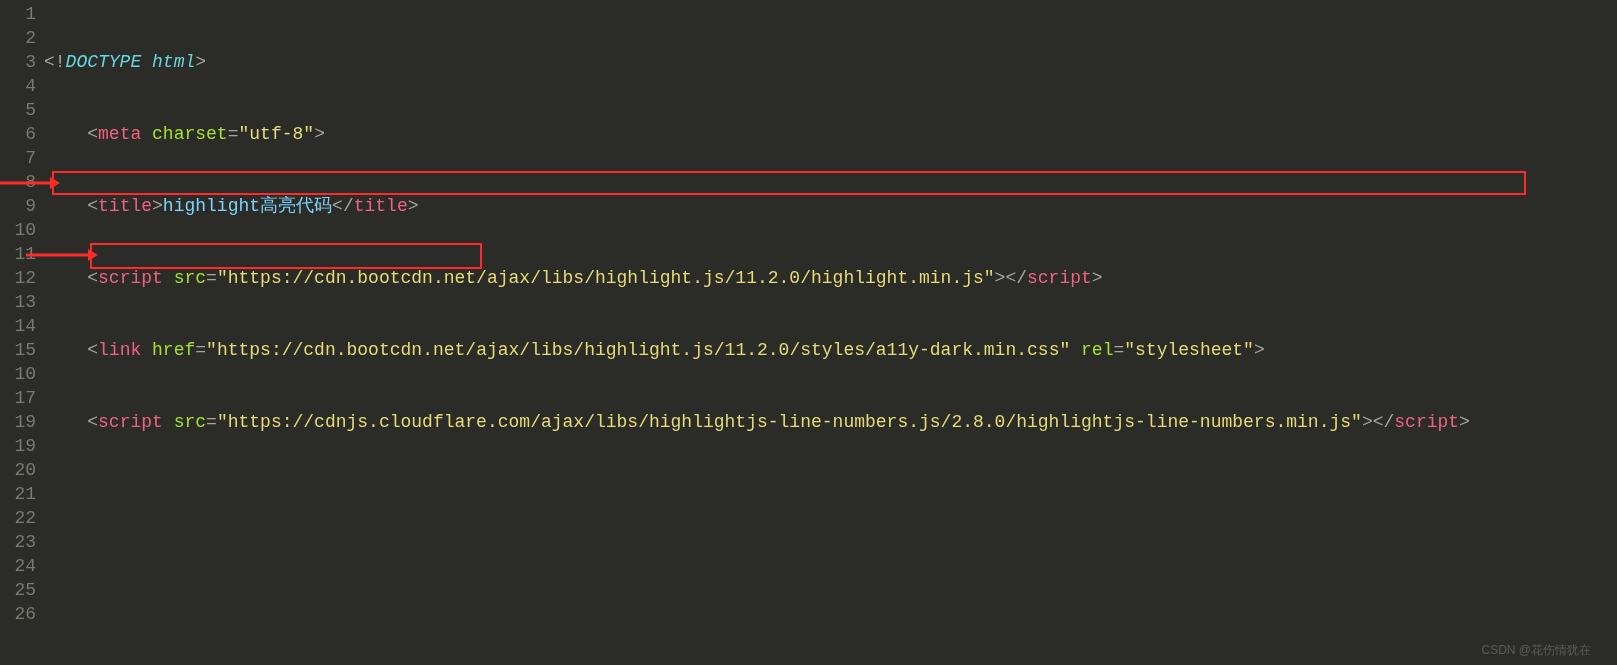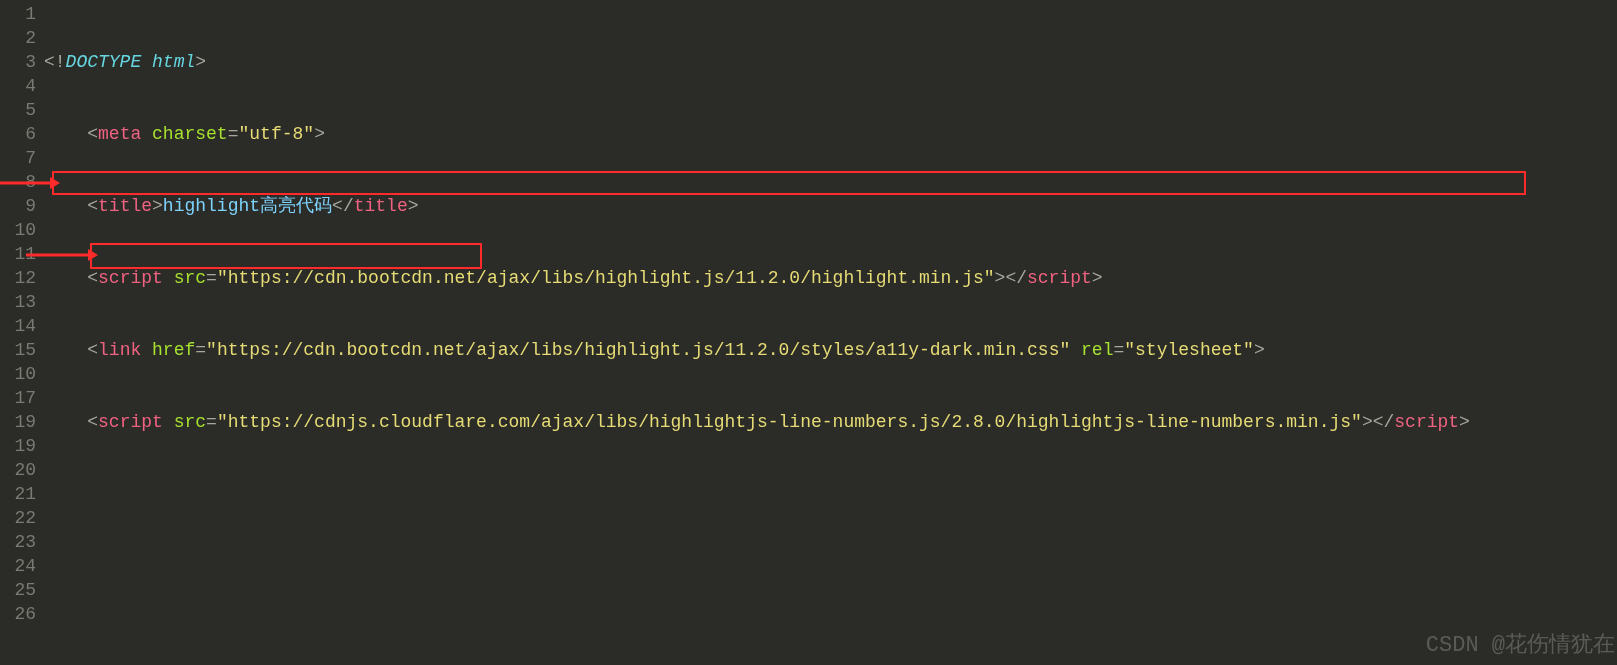--- a/index.html
+++ b/index.html
@@ -54,24 +54,24 @@
   .arrow {
     position: absolute;
     pointer-events: none;
   }
   .arrow svg { display: block; }
   .arrow-1 { left: -2px; top: 176px; width: 62px; height: 14px; }
   .arrow-2 { left: 26px; top: 248px; width: 72px; height: 14px; }
 
   .watermark {
     position: absolute;
-    right: 2px;
+    right: 26px;
     bottom: 6px;
-    font-family: Liberation Mono, monospace;
-    font-size: 22px;
+    font-family: Liberation Sans, sans-serif;
+    font-size: 12px;
     color: rgba(255,255,255,0.22);
     user-select: none;
     pointer-events: none;
   }
 </style>
 </head>
 <body>
 
 <div class="editor">
   <div class="gutter" id="gutter">

